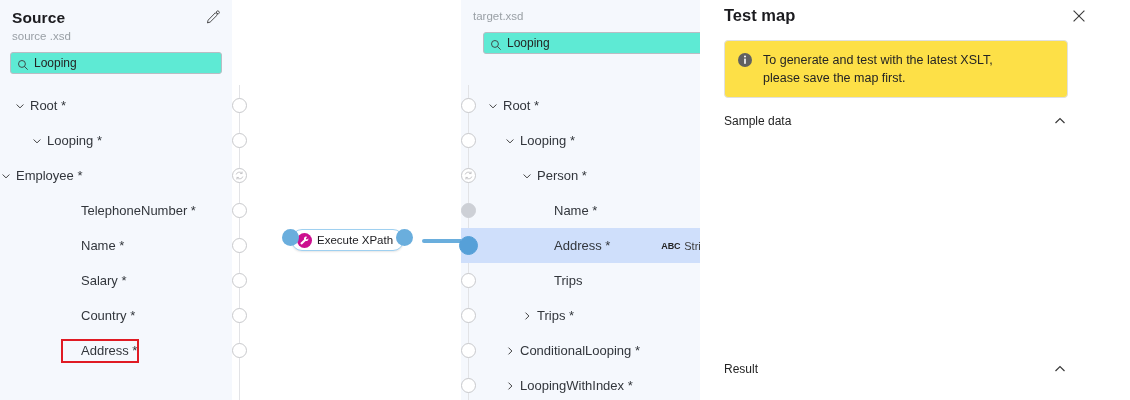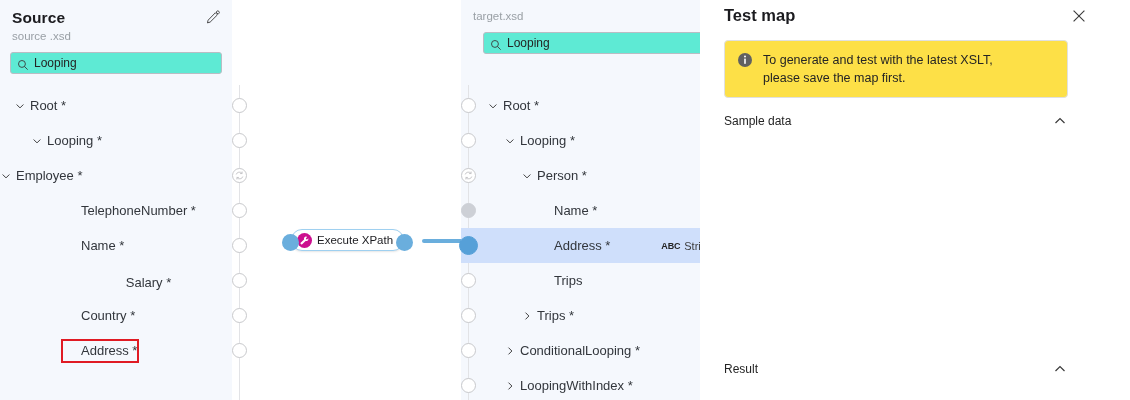--- a/index.html
+++ b/index.html
@@ -58,21 +58,21 @@
   }
   .dot.filled-gray{background:#cdd0d6;border-color:#cdd0d6;}
   .dot.filled-blue{background:#56a0d8;border-color:#56a0d8;width:19px;height:19px;}
   .dot.loop{border-color:#c8c9cc;background:#ffffff;}
   .dot.loop svg{position:absolute;left:1px;top:1px;}
 
   
   .redbox{position:absolute;border:2px solid #e01b24;box-sizing:border-box;pointer-events:none;}
 
   
-  .xnode{position:absolute;display:flex;align-items:flex-end;}
+  .xnode{position:absolute;display:flex;align-items:flex-start;}
   .xnode .pill{
     height:22px;border:1.3px solid #9fd0f0;border-radius:11px;background:#ffffff;
     display:flex;align-items:center;padding:0 10px 0 5px;box-sizing:border-box;
     box-shadow:0 1px 2px rgba(0,0,0,.10);
   }
   .xnode .pill .gicon{
     width:15px;height:15px;border-radius:50%;background:#cc0f8f;flex:0 0 15px;
     margin-right:5px;display:flex;align-items:center;justify-content:center;
   }
   .xnode .pill .gicon svg{display:block;}
@@ -185,21 +185,21 @@
         <div class="node" style="padding-left: 65px;">
           <span class="chev"></span>
           <span class="label">TelephoneNumber *</span>
           <span class="dot" style="top: 10px; left: 231.5px;"></span>
         </div>
         <div class="node" style="padding-left: 65px;">
           <span class="chev"></span>
           <span class="label">Name *</span>
           <span class="dot" style="top: 10px; left: 231.5px;"></span>
         </div>
-        <div class="node" style="padding-left: 65px; flex-direction: column;">
+        <div class="node" style="padding-left: 65px;">
           <span class="chev"></span>
           <span class="label">Salary *</span>
           <span class="dot" style="top: 10px; left: 231.5px;"></span>
         </div>
         <div class="node" style="padding-left: 65px; text-align: right;">
           <span class="chev"></span>
           <span class="label">Country *</span>
           <span class="dot" style="top: 10px; left: 231.5px;"></span>
         </div>
         <div class="node" style="padding-left: 65px;">

